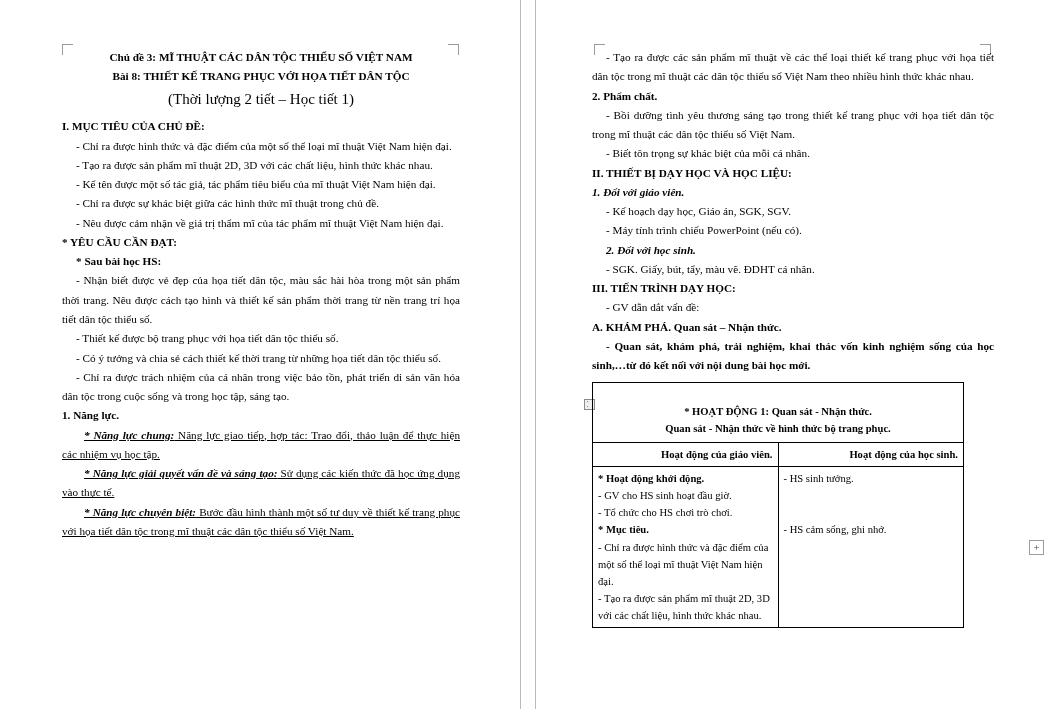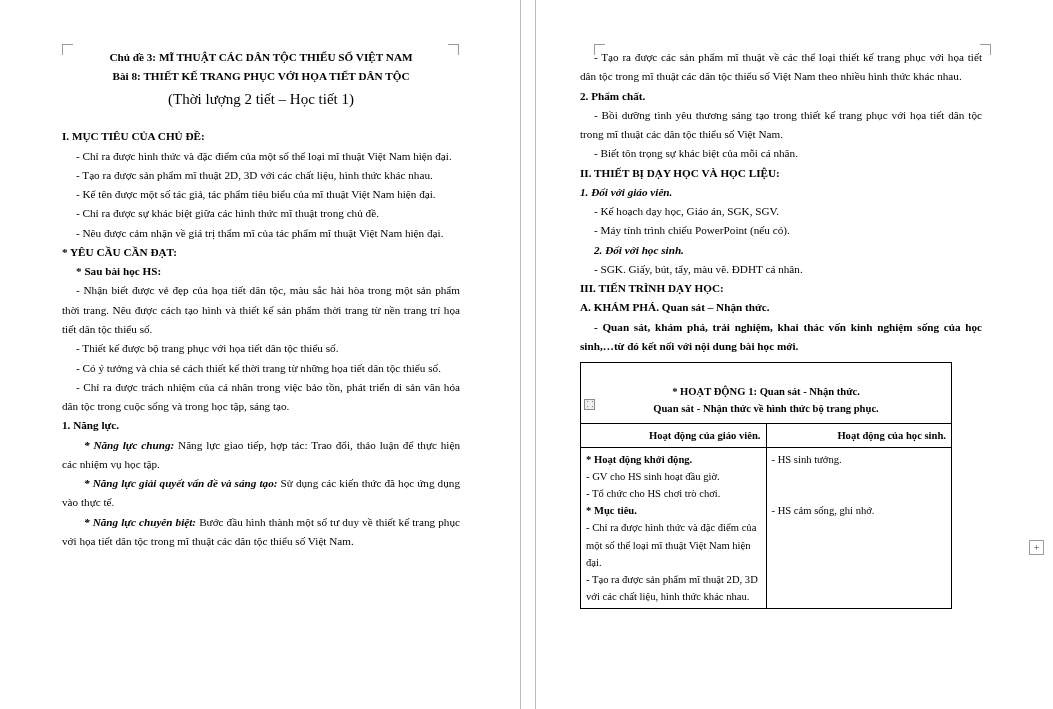--- a/index.html
+++ b/index.html
@@ -52,30 +52,30 @@
   .content {
     position: absolute;
     left: 62px;
     top: 48px;
     width: 398px;
     font-size: 11.2px;
     line-height: 1.72;
     text-align: justify;
   }
   .page-right .content {
-    left: 44px;
+    left: 56px;
     width: 402px;
   }
 
   p { margin: 0; }
   .ctr { text-align: center; }
   .b { font-weight: bold; }
   .i { font-style: italic; }
   .ind { text-indent: 14px; }
-  .ind2 { text-indent: 22px; }
+  .ind2 { text-indent: 22px; text-decoration: underline; }
   .small { font-size: 15px; }
 
   
   table.act {
     border-collapse: collapse;
     width: 372px;
     margin-top: 6px;
     table-layout: fixed;
   }
   table.act td, table.act th {
@@ -137,21 +137,21 @@
     <div class="corner c-tl" style="left:62px; top:44px;"></div>
     <div class="corner c-tr" style="left:448px; top:44px;"></div>
     <div class="corner c-bl" style="left:62px; top:696px;"></div>
     <div class="corner c-br" style="left:448px; top:696px;"></div>
 
     <div class="content">
       <p class="ctr b">Chủ đề 3: MĨ THUẬT CÁC DÂN TỘC THIỂU SỐ VIỆT NAM</p>
       <p class="ctr b">Bài 8: THIẾT KẾ TRANG PHỤC VỚI HỌA TIẾT DÂN TỘC</p>
       <p class="ctr small">(Thời lượng 2 tiết – Học tiết 1)</p>
 
-      <p class="b" style="margin-top:15px;font-family:Liberation Serif, serif;">I. MỤC TIÊU CỦA CHỦ ĐỀ:</p>
+      <p class="b" style="margin-top:5px;font-family:Liberation Serif, serif;">I. MỤC TIÊU CỦA CHỦ ĐỀ:</p>
       <p class="ind">- Chỉ ra được hình thức và đặc điểm của một số thể loại mĩ thuật Việt Nam hiện đại.</p>
       <p class="ind">- Tạo ra được sản phẩm mĩ thuật 2D, 3D với các chất liệu, hình thức khác nhau.</p>
       <p class="ind">- Kể tên được một số tác giả, tác phẩm tiêu biểu của mĩ thuật Việt Nam hiện đại.</p>
       <p class="ind">- Chỉ ra được sự khác biệt giữa các hình thức mĩ thuật trong chủ đề.</p>
       <p class="ind">- Nêu được cảm nhận về giá trị thẩm mĩ của tác phẩm mĩ thuật Việt Nam hiện đại.</p>
       <p class="b">* YÊU CẦU CẦN ĐẠT:</p>
       <p class="b ind">* Sau bài học HS:</p>
       <p class="ind">- Nhận biết được vẻ đẹp của họa tiết dân tộc, màu sắc hài hòa trong một sản phẩm thời trang. Nêu được cách tạo hình và thiết kế sản phẩm thời trang từ nền trang trí họa tiết dân tộc thiểu số.</p>
       <p class="ind">- Thiết kế được bộ trang phục với họa tiết dân tộc thiểu số.</p>
       <p class="ind">- Có ý tưởng và chia sẻ cách thiết kế thời trang từ những họa tiết dân tộc thiểu số.</p>
@@ -177,20 +177,21 @@
       <p class="b">2. Phẩm chất.</p>
       <p class="ind">- Bồi dưỡng tình yêu thương sáng tạo trong thiết kế trang phục với họa tiết dân tộc trong mĩ thuật các dân tộc thiểu số Việt Nam.</p>
       <p class="ind">- Biết tôn trọng sự khác biệt của mỗi cá nhân.</p>
       <p class="b">II. THIẾT BỊ DẠY HỌC VÀ HỌC LIỆU:</p>
       <p class="b i">1. Đối với giáo viên.</p>
       <p class="ind">- Kế hoạch dạy học, Giáo án, SGK, SGV.</p>
       <p class="ind">- Máy tính trình chiếu PowerPoint (nếu có).</p>
       <p class="b i ind">2. Đối với học sinh.</p>
       <p class="ind">- SGK. Giấy, bút, tẩy, màu vẽ. ĐDHT cá nhân.</p>
       <p class="b">III. TIẾN TRÌNH DẠY HỌC:</p>
+      <p class="ind">- GV dẫn dắt vấn đề:</p>
       <p class="b">A. KHÁM PHÁ. Quan sát – Nhận thức.</p>
       <p class="b ind">- Quan sát, khám phá, trải nghiệm, khai thác vốn kinh nghiệm sống của học sinh,…từ đó kết nối với nội dung bài học mới.</p>
 
       <table class="act">
         <tbody>
           <tr>
             <td class="title-cell" colspan="2">
               <div>* HOẠT ĐỘNG 1: Quan sát - Nhận thức.</div>
               <div>Quan sát - Nhận thức về hình thức bộ trang phục.</div>
             </td>

